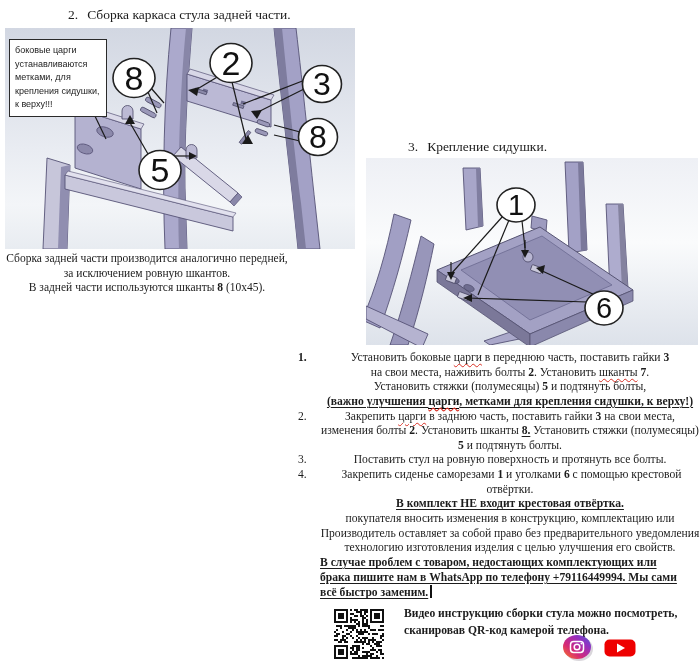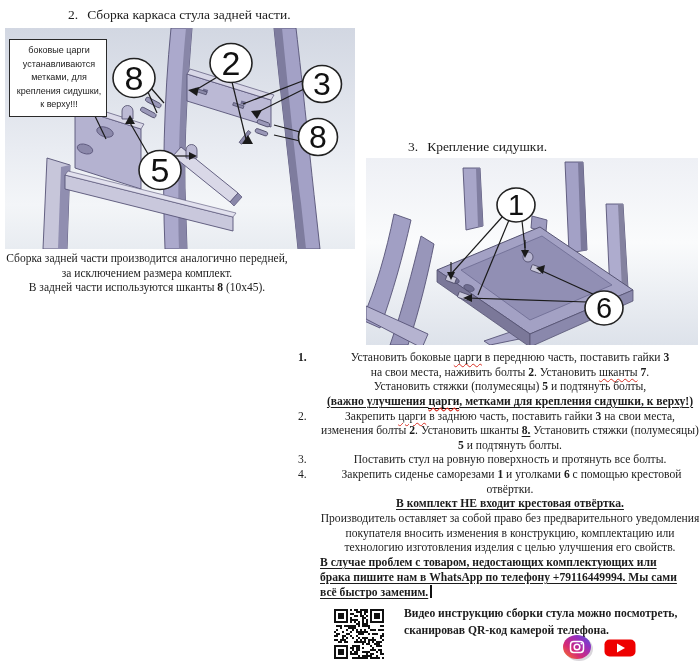--- a/index.html
+++ b/index.html
@@ -1,21 +1,21 @@
 <!DOCTYPE html>
 <html><head>
 <meta charset="utf-8">
 <style>
   html,body{margin:0;padding:0;background:#fff;}
   #page{position:relative;width:700px;height:665px;background:#ffffff;overflow:hidden;
         font-family:"Liberation Serif",serif;color:#1c1c1c;}
   .abs{position:absolute;}
   .h1{font-size:13.5px;display:flex;gap:9px;}
   .note-box{width:88px;background:#fff;border:1.4px solid #2a2a2a;padding:4px 3px 4px 5px;
-            font-family:"Liberation Sans",sans-serif;font-size:9px;line-height:13.6px;color:#222;text-align:center;}
+            font-family:"Liberation Sans",sans-serif;font-size:9px;line-height:13.6px;color:#222;}
   .caption{width:292px;text-align:center;font-size:11.5px;line-height:14.6px;}
   .list{width:402px;font-size:11.6px;line-height:14.63px;}
   .line{display:flex;white-space:pre-wrap;}
   .line .mark{flex:0 0 22px;}
   .line .mark.mb{font-weight:bold;}
   .line .txt{flex:1;text-align:center;}
   .b{font-weight:bold;}
   .bu{font-weight:bold;text-decoration:underline;text-decoration-thickness:1px;text-underline-offset:2px;}
   .sp{text-decoration:underline wavy #d93025;text-decoration-thickness:1px;text-underline-offset:2px;}
   .bu.sp{text-decoration:underline wavy #d93025;border-bottom:1.2px solid #000;font-weight:bold;}
@@ -125,21 +125,21 @@
         <ellipse cx="155" cy="142" rx="21" ry="19.5" fill="#fff" stroke="#222" stroke-width="1.6"></ellipse>
         <text class="callout" x="155" y="154" font-size="34" text-anchor="middle">5</text>
       </g>
     </svg>
     
     <div class="abs note-box" style="left:4px;top:11px;">боковые царги устанавливаются метками, для крепления сидушки, к верху!!!</div>
   </div>
 
   <div class="abs caption" style="left:1px;top:251px;">
     <div class="cap-line"><span>Сборка задней части производится аналогично передней,</span></div>
-    <div class="cap-line"><span>за исключением размера комплект.</span></div>
+    <div class="cap-line"><span>за исключением ровную шкантов.</span></div>
     <div class="cap-line"><span>В задней части используются шканты </span><span class="b">8</span><span> (10x45).</span></div>
   </div>
 
   <div class="abs h1" style="left:408px;top:139px;">
     <span>3.</span>
     <span>Крепление сидушки.</span>
   </div>
 
   <div class="abs" style="left:366px;top:158px;width:332px;height:187px;">
     <svg width="332" height="187" viewBox="0 0 332 187">
@@ -219,22 +219,22 @@
     <div class="line"><span class="mark"></span><span class="txt"><span>на свои места, наживить болты </span><span class="b">2</span><span>. Установить </span><span class="sp">шканты</span><span> </span><span class="b">7</span><span>.</span></span></div>
     <div class="line"><span class="mark"></span><span class="txt"><span>Установить стяжки (полумесяцы) </span><span class="b">5</span><span> и подтянуть болты,</span></span></div>
     <div class="line"><span class="mark"></span><span class="txt"><span class="bu">(важно улучшения </span><span class="bu sp">царги</span><span class="bu">, метками для крепления сидушки, к верху!)</span></span></div>
     <div class="line"><span class="mark">2.</span><span class="txt"><span>Закрепить </span><span class="sp">царги</span><span> в заднюю часть, поставить гайки </span><span class="b">3</span><span> на свои места,</span></span></div>
     <div class="line"><span class="mark"></span><span class="txt"><span>изменения болты </span><span class="b">2</span><span>. Установить шканты </span><span class="bu">8.</span><span> Установить стяжки (полумесяцы)</span></span></div>
     <div class="line"><span class="mark"></span><span class="txt"><span class="b">5</span><span> и подтянуть болты.</span></span></div>
     <div class="line"><span class="mark">3.</span><span class="txt"><span>Поставить стул на ровную поверхность и протянуть все болты.</span></span></div>
     <div class="line"><span class="mark">4.</span><span class="txt"><span> Закрепить сиденье саморезами </span><span class="b">1</span><span> и уголками </span><span class="b">6</span><span> с помощью крестовой</span></span></div>
     <div class="line"><span class="mark"></span><span class="txt"><span>отвёртки.</span></span></div>
     <div class="line"><span class="mark"></span><span class="txt"><span class="bu">В комплект НЕ входит крестовая отвёртка.</span></span></div>
+    <div class="line"><span class="mark"></span><span class="txt"><span>покупателя вносить изменения в конструкцию, комплектацию или</span></span></div>
     <div class="line"><span class="mark"></span><span class="txt"><span>Производитель оставляет за собой право без предварительного уведомления</span></span></div>
-    <div class="line"><span class="mark"></span><span class="txt"><span>покупателя вносить изменения в конструкцию, комплектацию или</span></span></div>
     <div class="line"><span class="mark"></span><span class="txt"><span>технологию изготовления изделия с целью улучшения его свойств.</span></span></div>
   </div>
 
   <div class="abs contact" style="left:320px;top:556px;">
     <div><span class="bu">В случае проблем с товаром, недостающих комплектующих или</span></div>
     <div><span class="bu">брака пишите нам в WhatsApp по телефону +79116449994. Мы сами</span></div>
     <div><span><span class="bu">всё быстро заменим.</span></span><span class="cursor"></span></div>
   </div>
 
   <div class="abs" style="left:330px;top:605px;width:58px;height:58px;">

